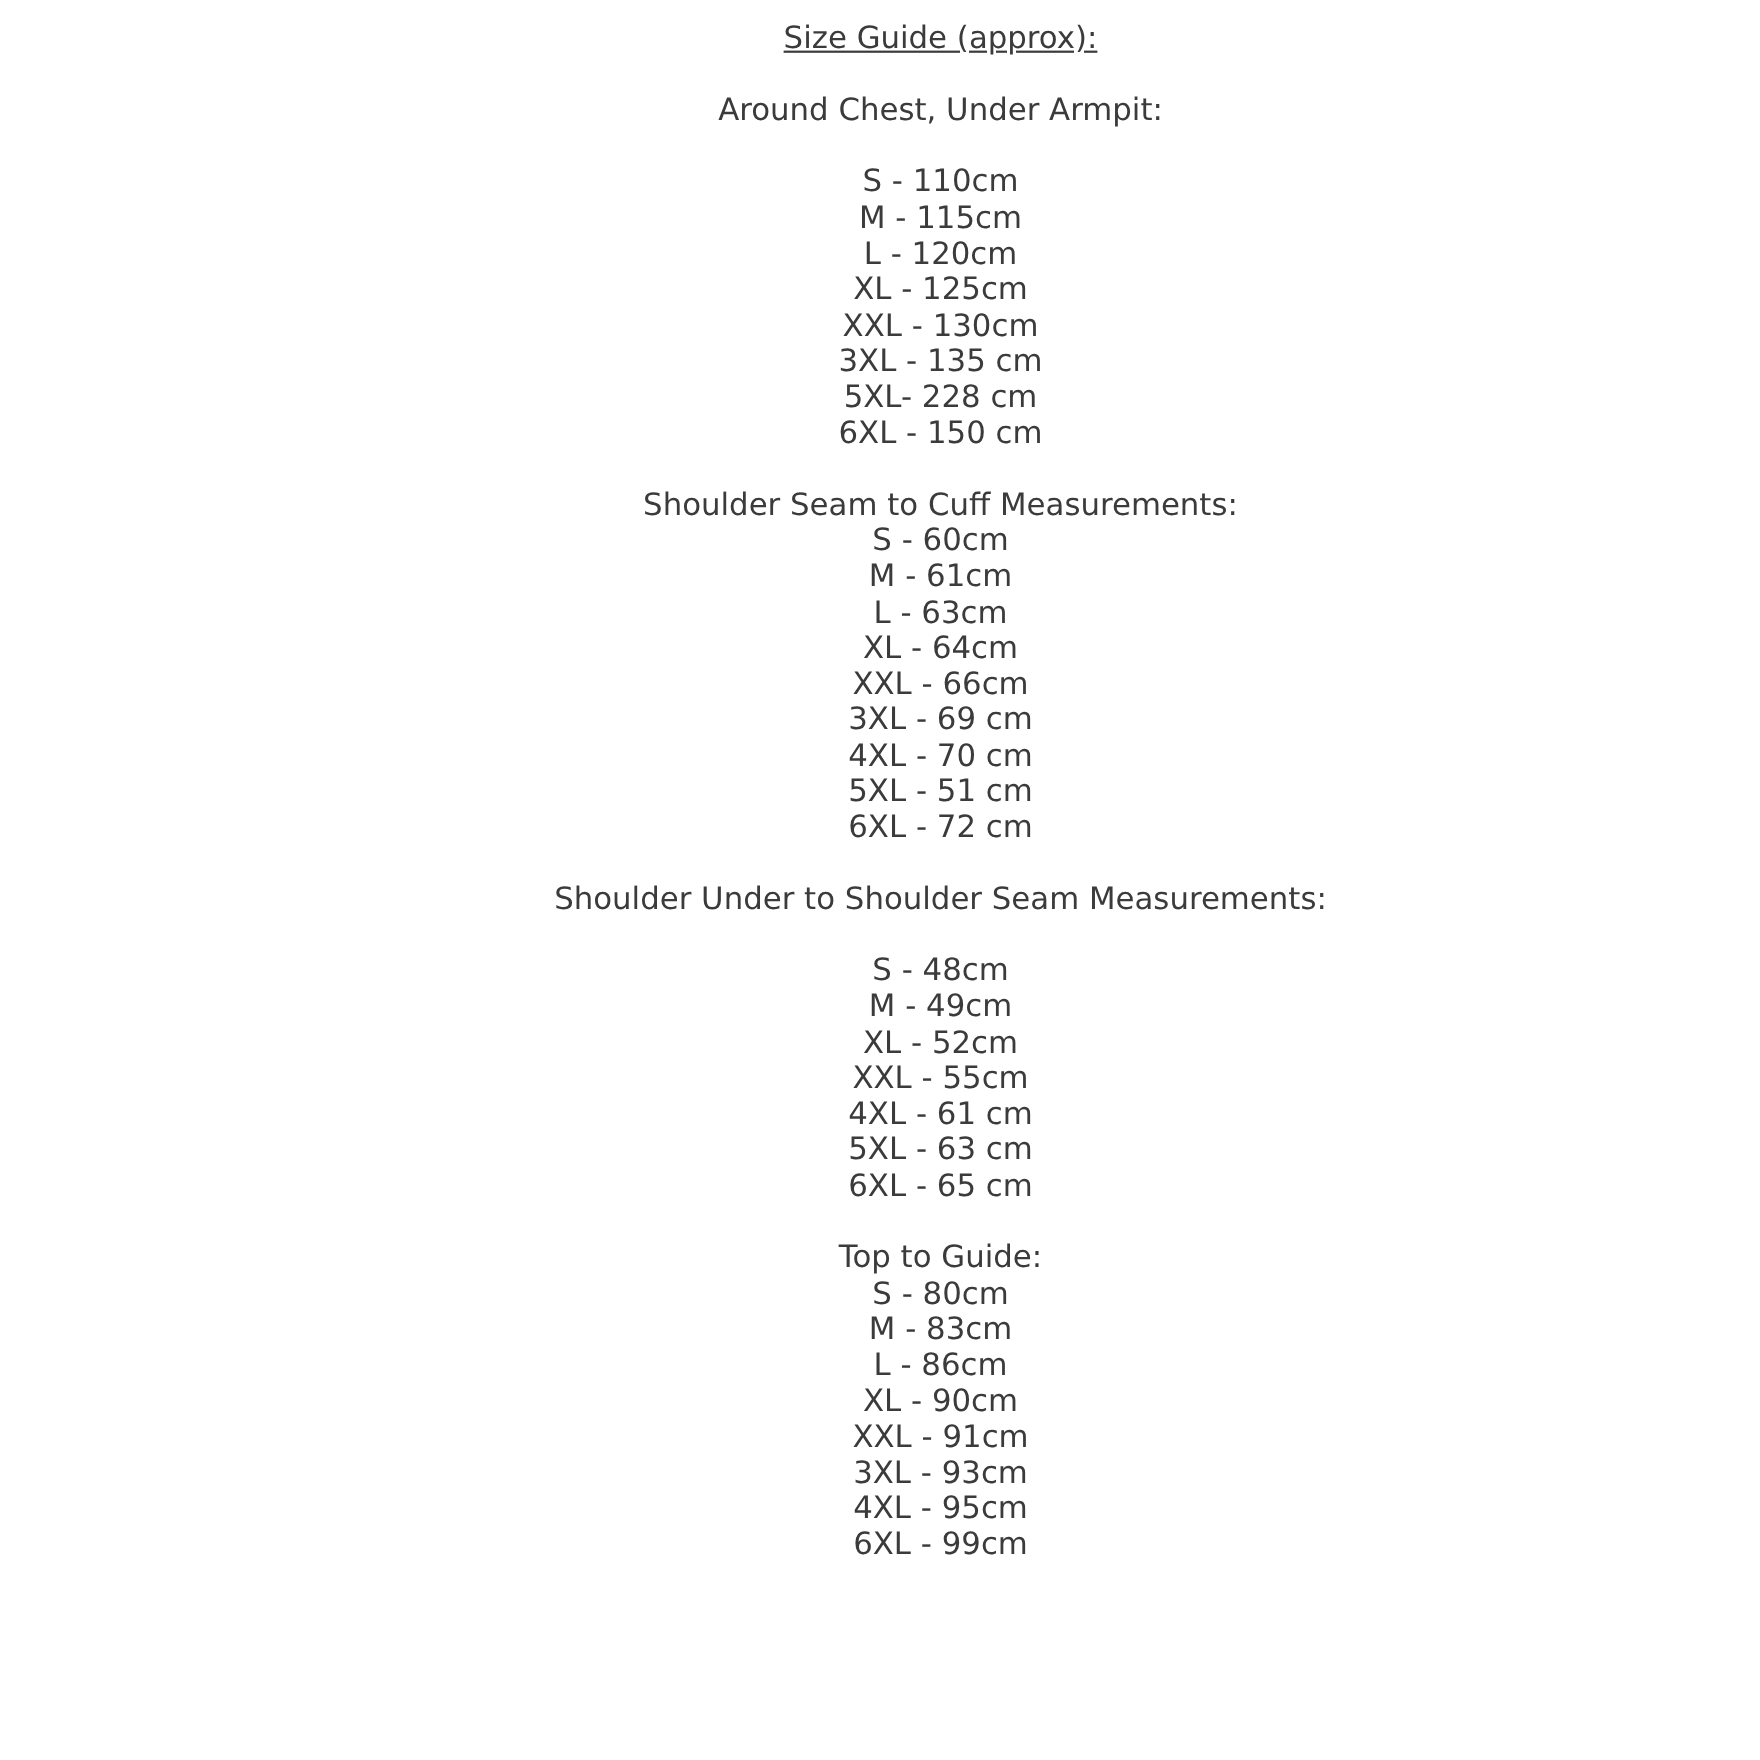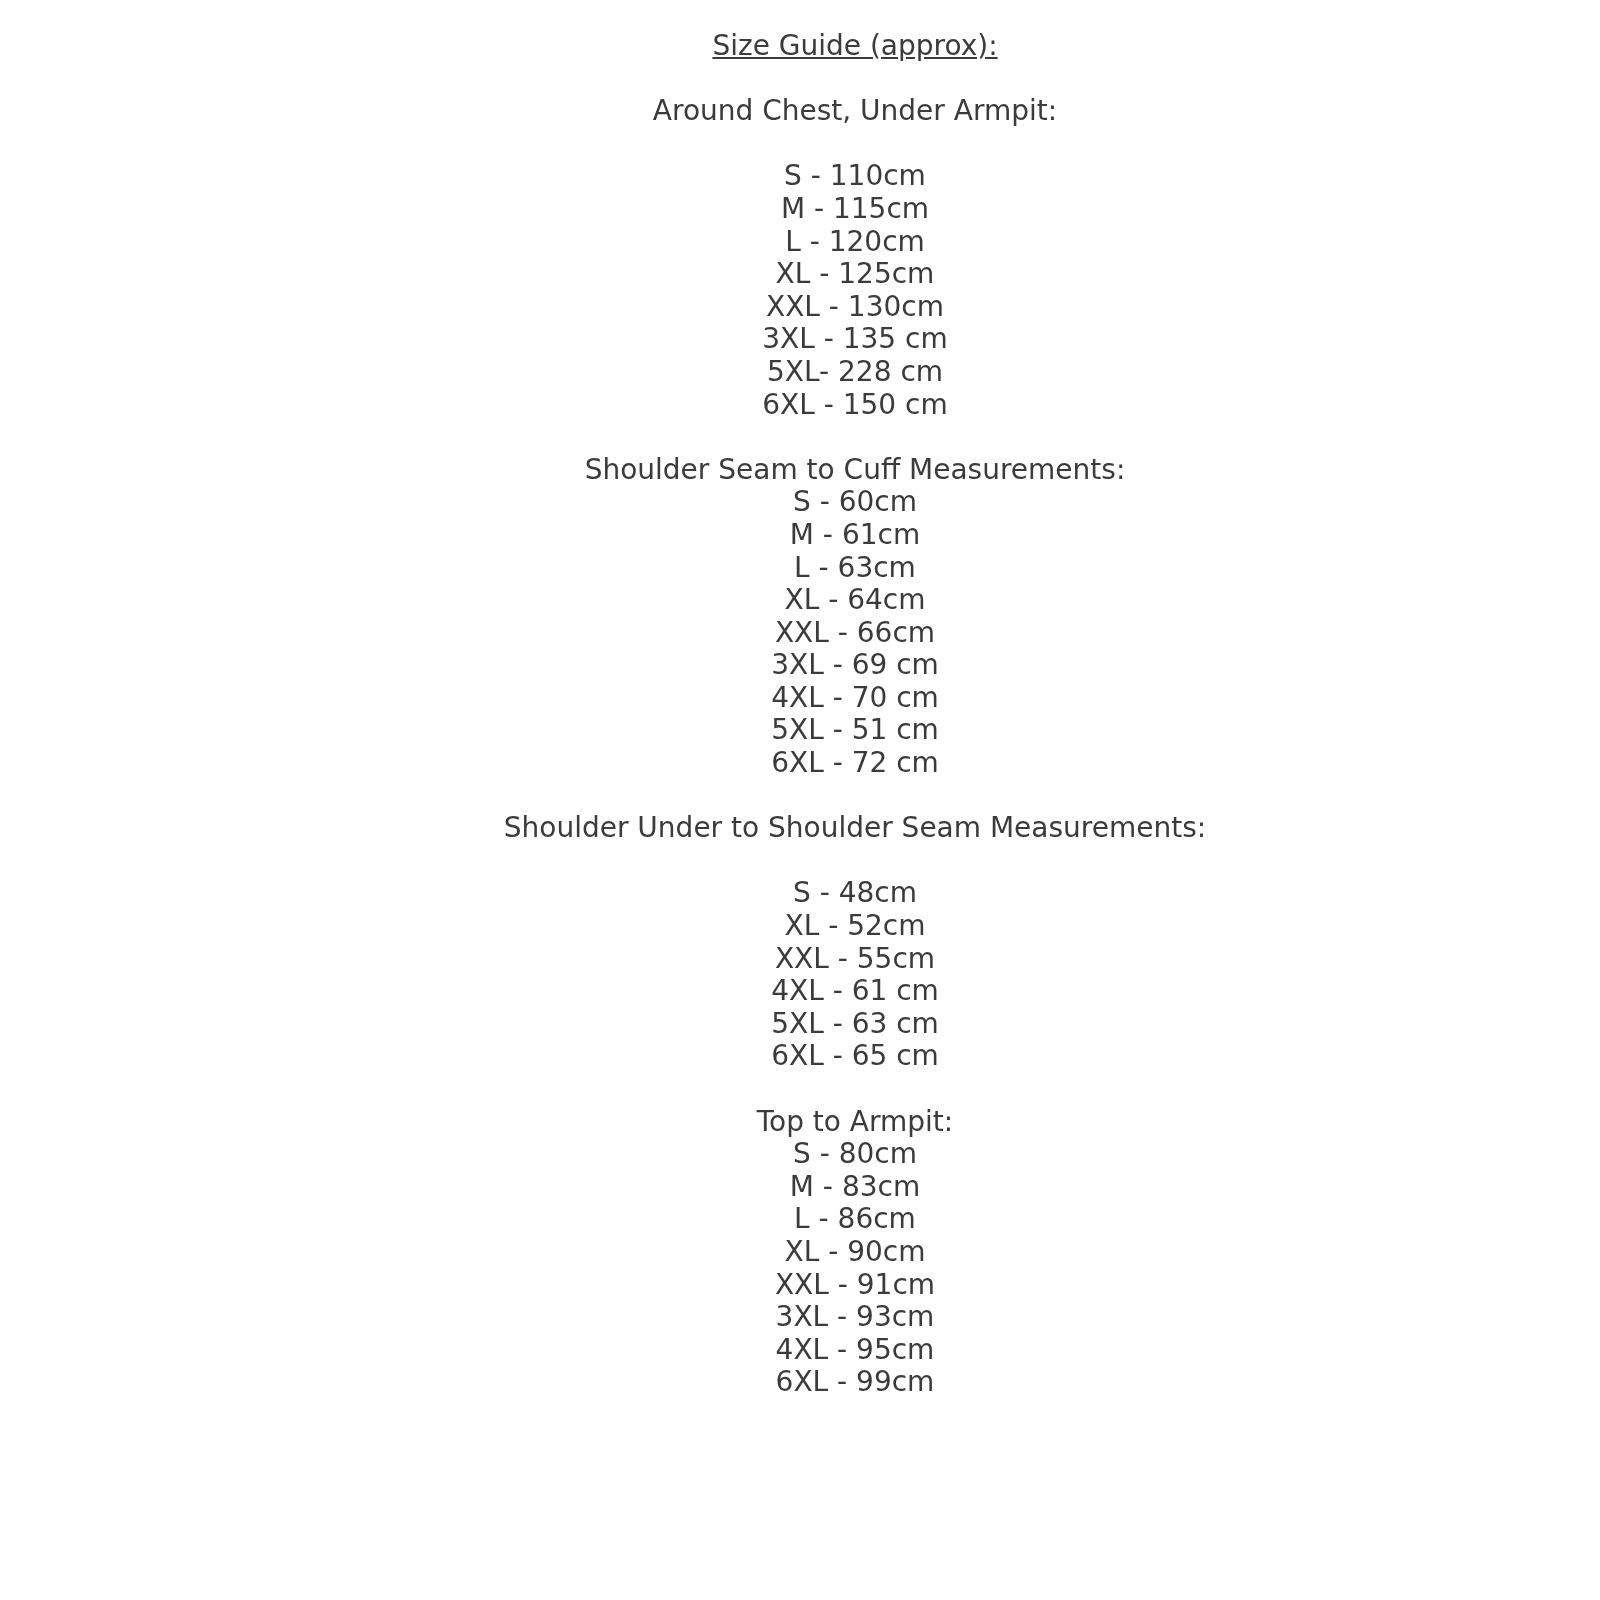--- a/index.html
+++ b/index.html
@@ -10,21 +10,21 @@
     width: 1600px;
     height: 1600px;
     background: #ffffff;
     font-family: "DejaVu Sans", "Liberation Sans", sans-serif;
     color: #3b3b3b;
     overflow: hidden;
   }
   .doc {
     box-sizing: border-box;
     width: 1600px;
-    padding-top: 30px;
+    padding-top: 19px;
     padding-left: 110px; 
     text-align: center;
     font-size: 28px;
     line-height: 32.6px;
   }
   .line {
     height: 32.6px;
     white-space: pre;
   }
   .spacer {
@@ -59,27 +59,28 @@
       <div class="line measurement">XL - 64cm</div>
       <div class="line measurement">XXL - 66cm</div>
       <div class="line measurement">3XL - 69 cm</div>
       <div class="line measurement">4XL - 70 cm</div>
       <div class="line measurement">5XL - 51 cm</div>
       <div class="line measurement">6XL - 72 cm</div>
       <div class="spacer"></div>
       <div class="line heading">Shoulder Under to Shoulder Seam Measurements:</div>
       <div class="spacer"></div>
       <div class="line measurement">S - 48cm</div>
+      <div class="line measurement">M - 49cm</div>
       <div class="line measurement">XL - 52cm</div>
       <div class="line measurement">XXL - 55cm</div>
       <div class="line measurement">4XL - 61 cm</div>
       <div class="line measurement">5XL - 63 cm</div>
       <div class="line measurement">6XL - 65 cm</div>
       <div class="spacer"></div>
-      <div class="line heading">Top to Armpit:</div>
+      <div class="line heading">Top to Guide:</div>
       <div class="line measurement">S - 80cm</div>
       <div class="line measurement">M - 83cm</div>
       <div class="line measurement">L - 86cm</div>
       <div class="line measurement">XL - 90cm</div>
       <div class="line measurement">XXL - 91cm</div>
       <div class="line measurement">3XL - 93cm</div>
       <div class="line measurement">4XL - 95cm</div>
       <div class="line measurement">6XL - 99cm</div>
     </div>
 </main>

